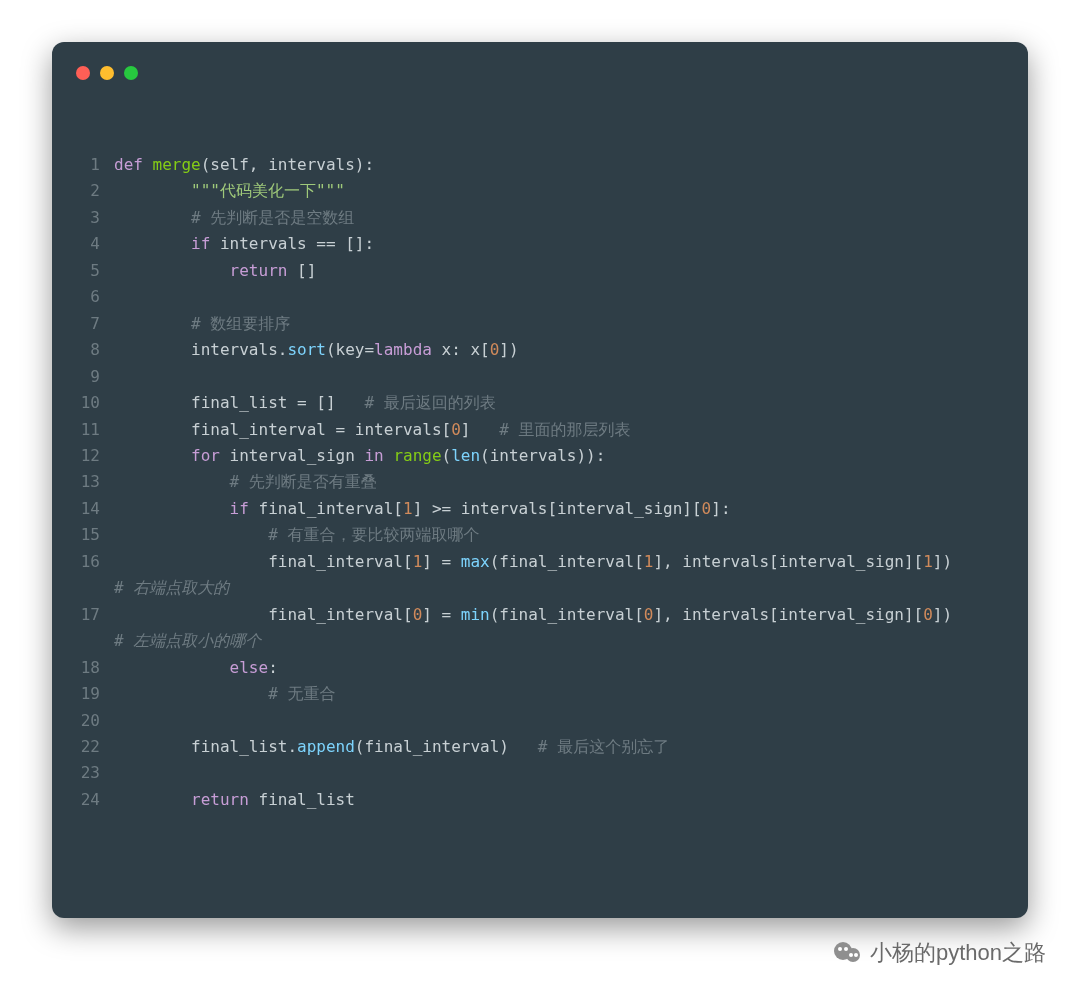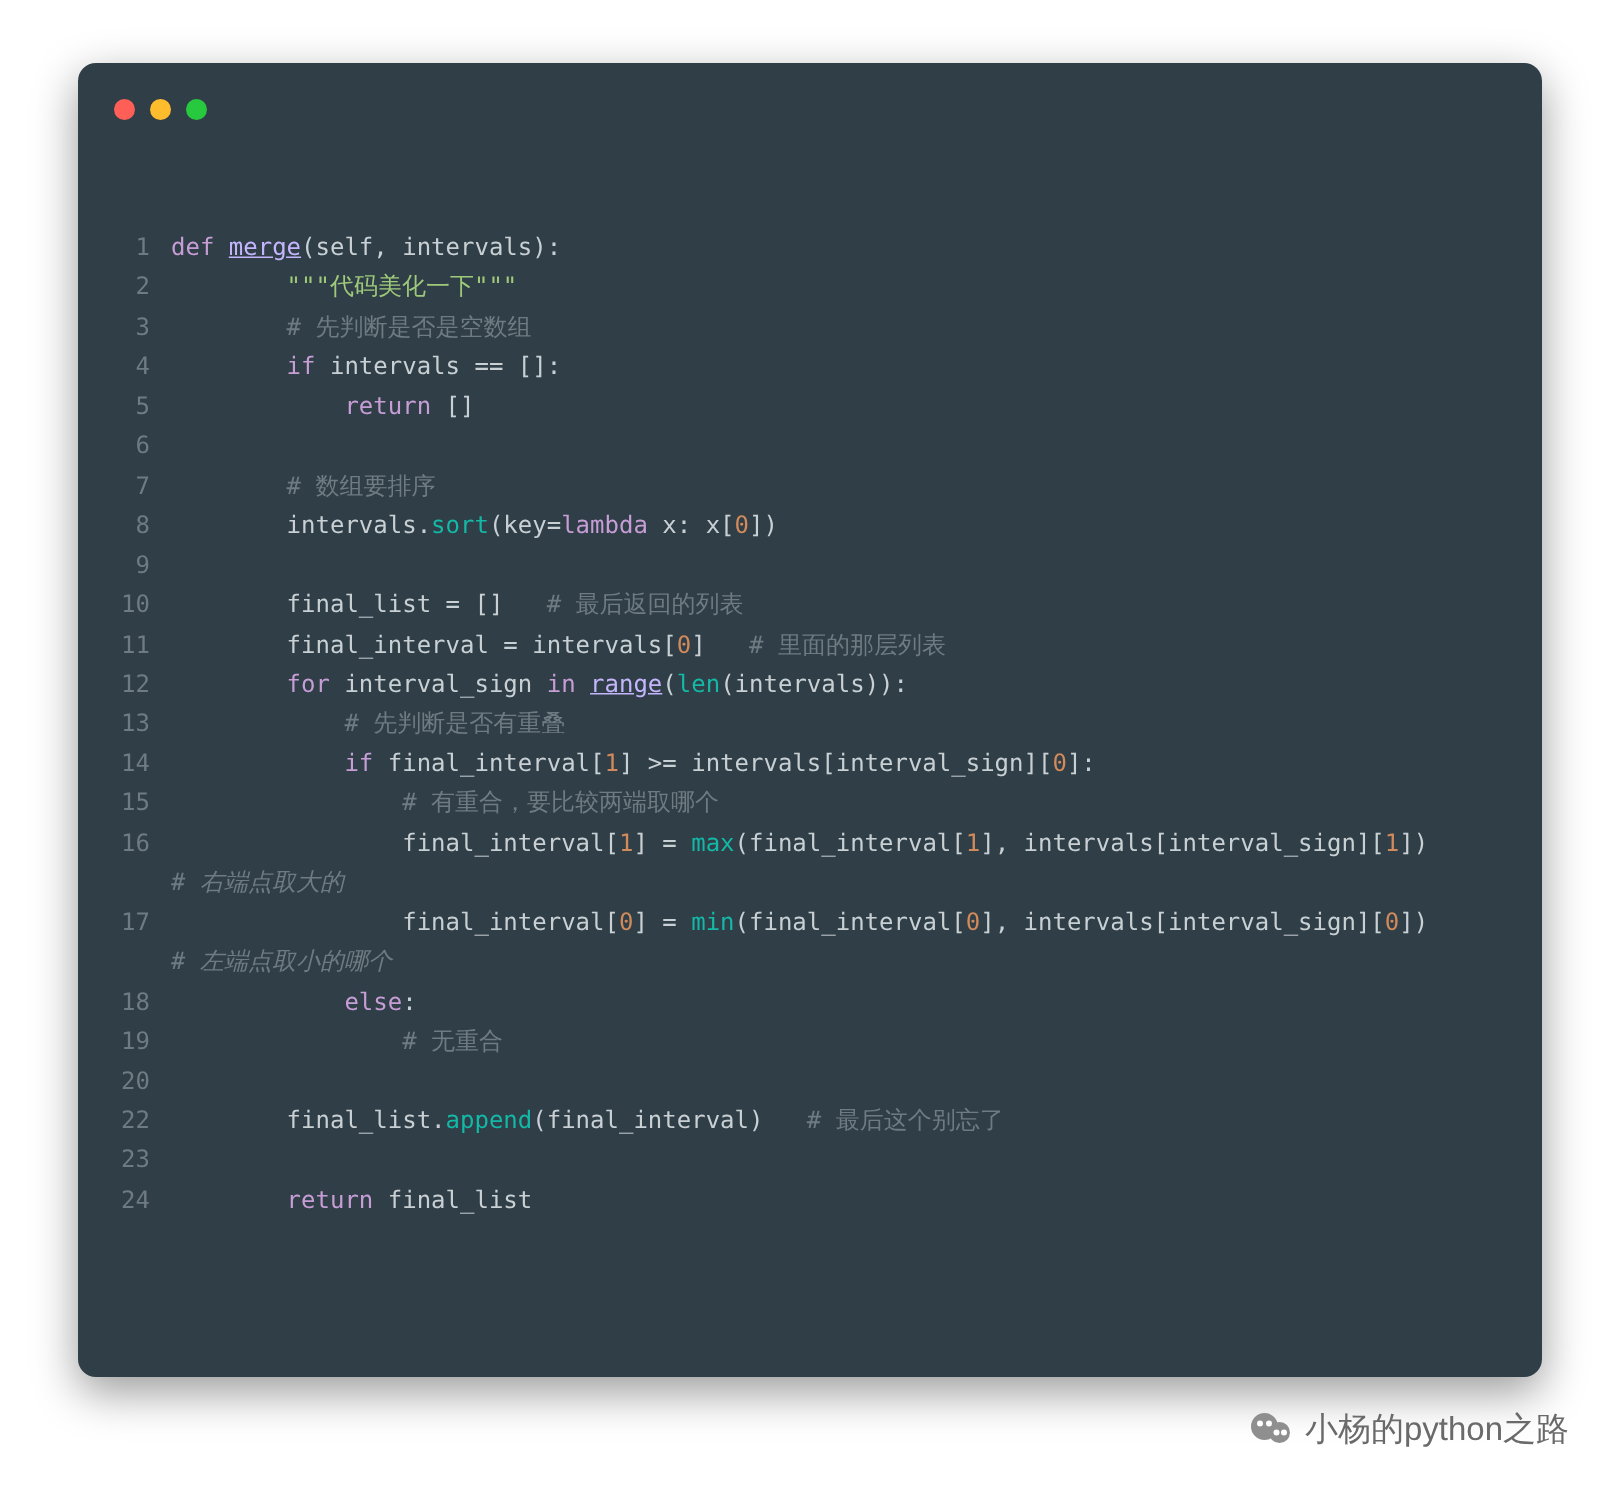--- a/index.html
+++ b/index.html
@@ -67,22 +67,22 @@
     display: flex;
     flex-direction: row;
     align-items: flex-end;
     padding-left: 48px;
     font-style: italic;
   }
   .wrap .code { white-space: pre; }
 
   
   .kw   { color: #c79dd6; }   
-  .fn   { color: #c4b5fd; text-decoration: underline; }   
-  .fnG  { color: #14b8a6; margin-top: 47px; }   
+  .fn   { color: #84cc16; }   
+  .fnG  { color: #7dd3fc; margin-top: 47px; }   
   .str  { color: #9fc97a; }   
   .cmt  { color: #6e7b82; margin-top: 40px; }   
   .num  { color: #d08a5b; }   
   .txt  { color: #c8d0d4; }   
 
   .watermark {
     position: absolute;
     right: 34px;
     bottom: 28px;
     display: flex;

